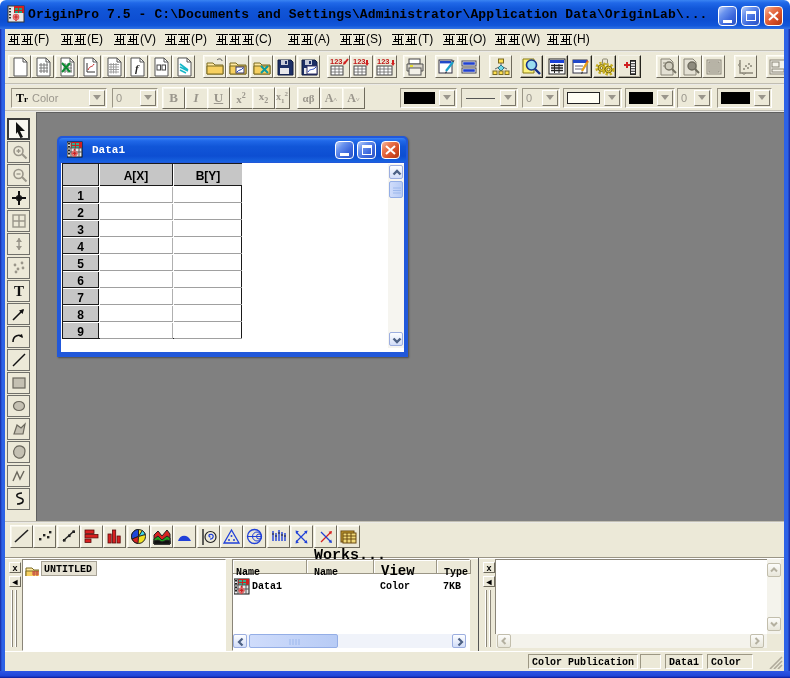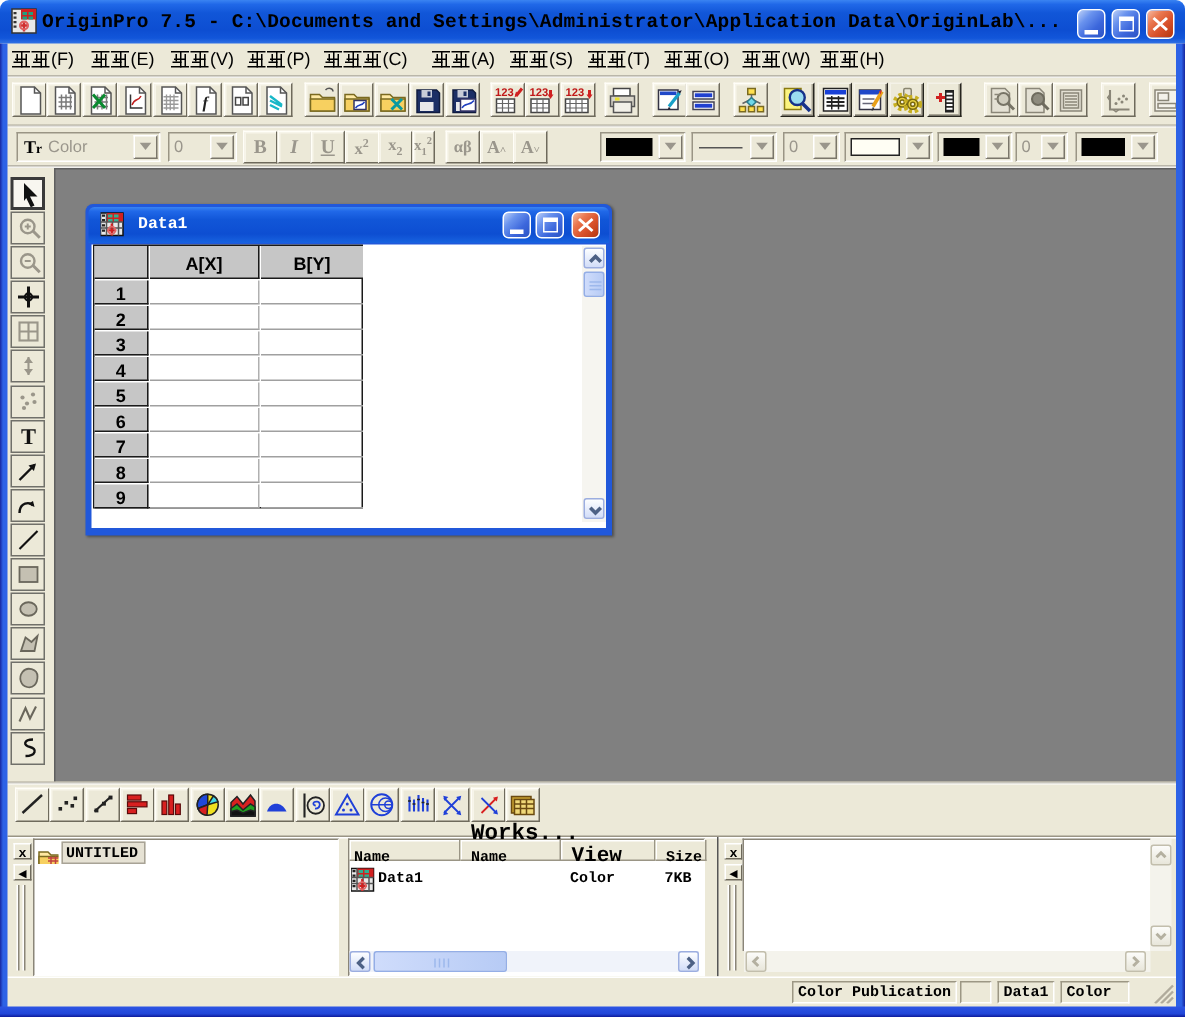--- a/index.html
+++ b/index.html
@@ -761,21 +761,21 @@
       <path d="M2 6h6l2 2h7v8H2z" fill="#ffe9a2" stroke="#7a6a20"></path>
       <path d="M2 9h16v8H2z" fill="#f7d060" stroke="#7a6a20"></path>
       <path d="M8 10h7M8 12h7M10 9v5M13 9v5" stroke="#c04040" stroke-width="1"></path>
     </svg></div>
 <div class="ab" style="left:41px;top:561px;width:56px;height:15px;background:#e6e2d4;border:1px solid #a8a396"></div>
 <div class="ab mono" style="left:44px;top:564px;font-size:10px">UNTITLED</div>
 <div class="ab" style="left:232px;top:559px;width:238px;height:92px;background:#fff;border:1px solid;border-color:#8a8578 #fff #fff #8a8578"></div>
 <div class="ab" style="left:233px;top:560px;width:74px;height:14px;background:#ece9d8;border-right:1px solid #9a9585;border-bottom:1px solid #9a9585;box-shadow:inset 1px 1px 0 #fff"><span class="mono" style="font-size:10px;margin-left:3px;position:relative;top:1px">Name</span></div>
 <div class="ab" style="left:307px;top:560px;width:67px;height:14px;background:#ece9d8;border-right:1px solid #9a9585;border-bottom:1px solid #9a9585;box-shadow:inset 1px 1px 0 #fff"><span class="mono" style="font-size:10px;margin-left:7px;position:relative;top:1px">Name</span></div>
 <div class="ab" style="left:374px;top:560px;width:63px;height:14px;background:#ece9d8;border-right:1px solid #9a9585;border-bottom:1px solid #9a9585;box-shadow:inset 1px 1px 0 #fff"><span class="mono" style="font-size:14px;margin-left:7px;position:relative;top:1px">View</span></div>
-<div class="ab" style="left:437px;top:560px;width:34px;height:14px;background:#ece9d8;border-right:1px solid #9a9585;border-bottom:1px solid #9a9585;box-shadow:inset 1px 1px 0 #fff"><span class="mono" style="font-size:10px;margin-left:7px;position:relative;top:1px">Size</span></div>
+<div class="ab" style="left:437px;top:560px;width:34px;height:14px;background:#ece9d8;border-right:1px solid #9a9585;border-bottom:1px solid #9a9585;box-shadow:inset 1px 1px 0 #fff"><span class="mono" style="font-size:10px;margin-left:7px;position:relative;top:1px">Type</span></div>
 <div class="ab" style="left:234px;top:578px"><svg width="16" height="17" viewBox="0 0 16 17">
       <rect x="0" y="1" width="15" height="15" fill="#e8e8e8" stroke="#111"></rect>
       <rect x="4" y="1" width="11" height="6" fill="#d02020"></rect>
       <g fill="#30b090">
         <rect x="5" y="2" width="3" height="2"></rect>
         <rect x="9" y="2" width="3" height="2"></rect>
         <rect x="5" y="5" width="3" height="2"></rect>
         <rect x="9" y="5" width="3" height="2"></rect>
       </g>
       <path d="M0 7h15M0 11h15M4 1v15M8 7v9M12 7v9" stroke="#555" stroke-width="1"></path>

